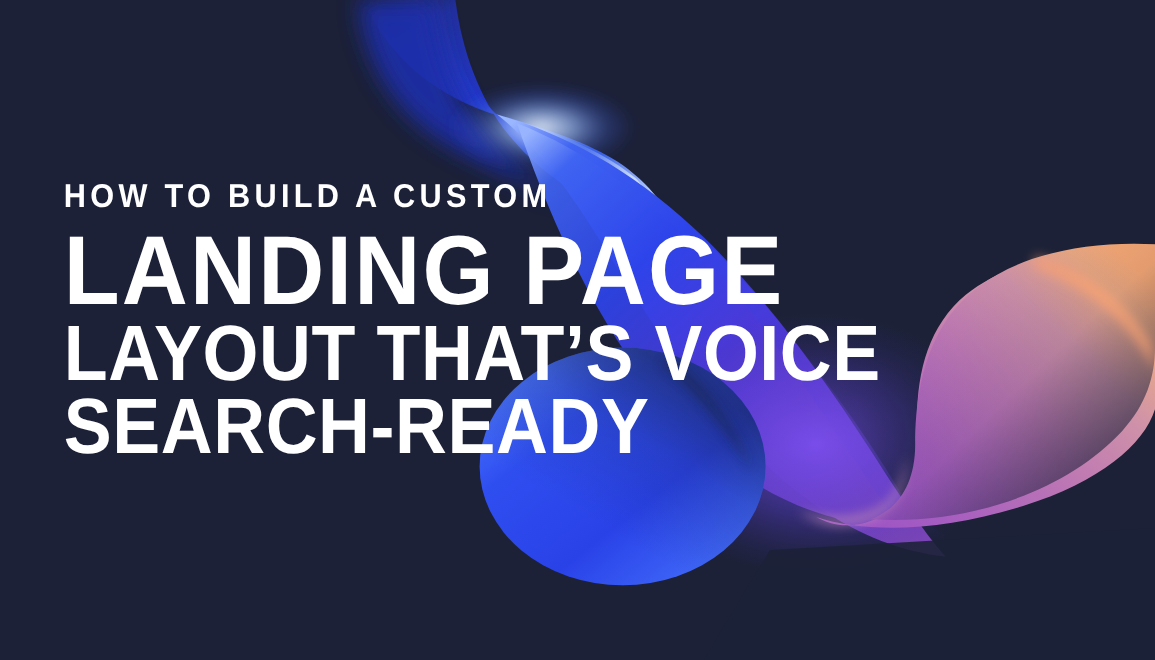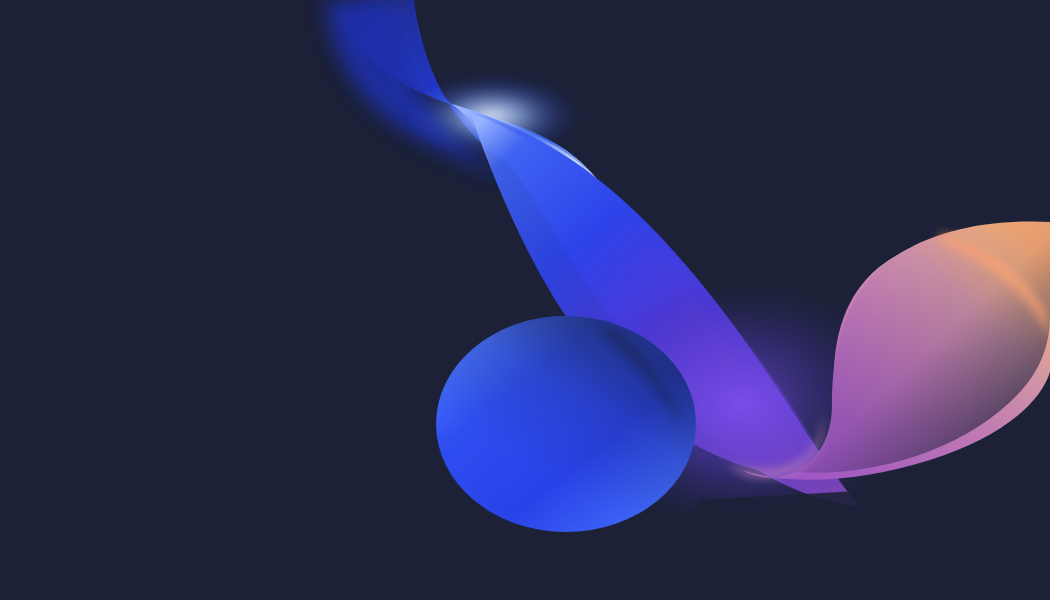--- a/index.html
+++ b/index.html
@@ -261,14 +261,20 @@
     <path d="M 792,472
              C 766,482 744,478 726,464
              C 756,474 786,472 804,458
              C 816,448 822,432 824,414
              C 826,440 816,462 792,472
              Z" fill="#c68fb6" opacity="0.7" filter="url(#softBlurSm)"></path>
 
     <path d="M 700,500 L 1050,480 L 1050,600 L 640,600 Z" fill="#1c2137" opacity="0.9"></path>
   </svg>
 
+  <div id="text-block">
+    <div class="kicker">HOW TO BUILD A CUSTOM</div>
+    <div class="headline h-line1">LANDING PAGE</div>
+    <div class="headline h-line2">LAYOUT THAT’S VOICE</div>
+    <div class="headline h-line3">SEARCH-READY</div>
+  </div>
 
 </div>
 
 </body></html>

